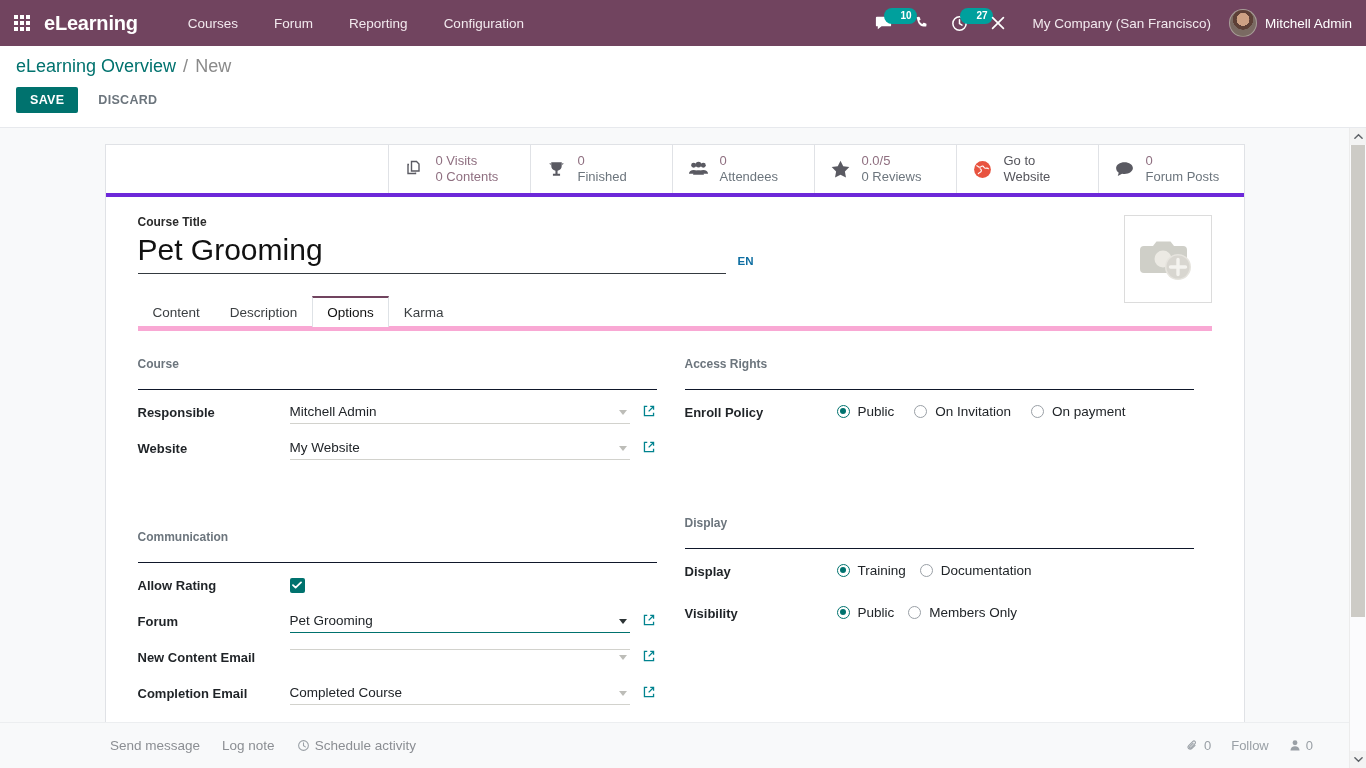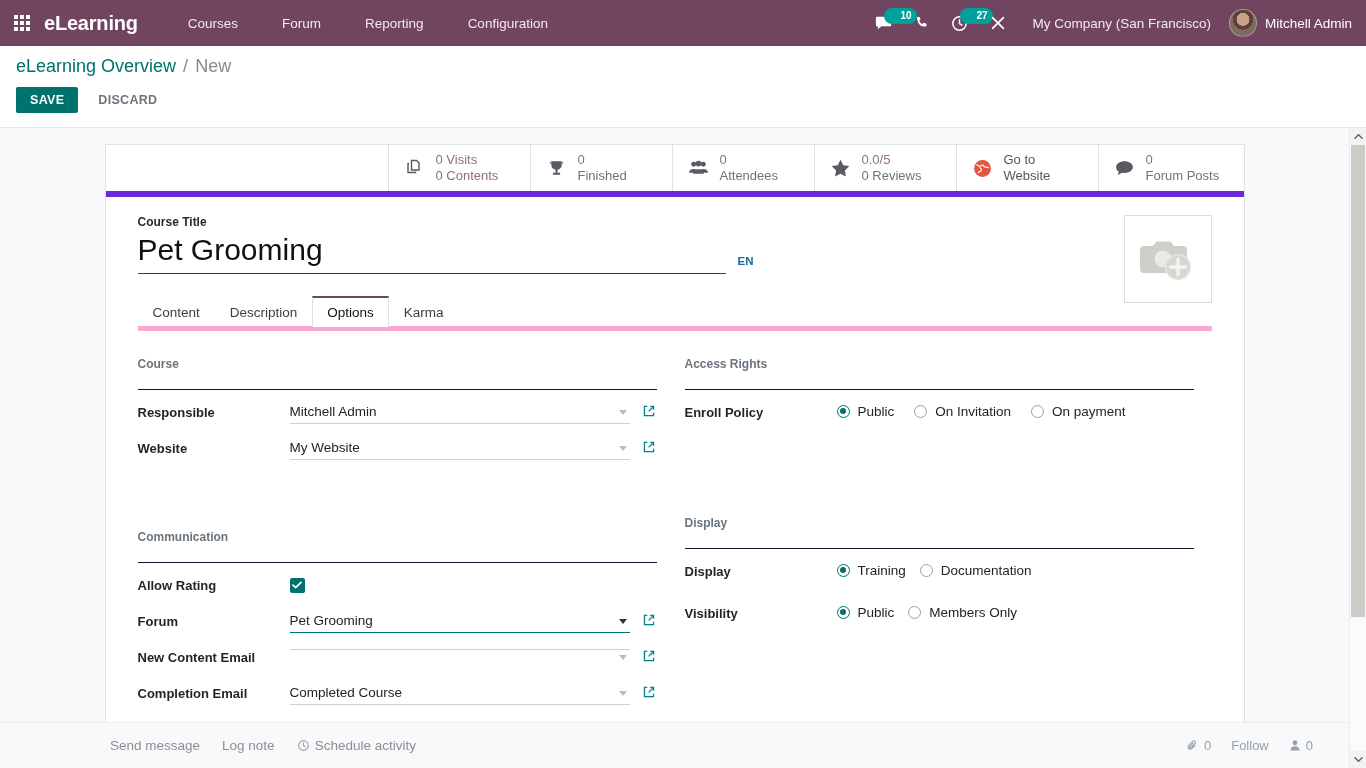--- a/index.html
+++ b/index.html
@@ -34,21 +34,21 @@
   }
   .apps-grid i { display:block; width:4px; height:4px; background:#fff; }
   .brand {
     font-size: 20px;
     font-weight: bold;
     letter-spacing: -0.2px;
     margin-right: 34px;
     cursor: pointer;
     color: #fff;
   }
-  .nav-menu { display: flex; align-items: center; gap: 12px; }
+  .nav-menu { display: flex; align-items: center; gap: 4px; }
   .nav-menu .nav-item {
     padding: 6px 16px;
     font-size: 13.5px;
     color: #f2e9ee;
     cursor: pointer;
     white-space: nowrap;
   }
   .nav-right {
     margin-left: auto;
     display: flex;
@@ -146,21 +146,21 @@
     border: 1px solid #e0e2e6;
     margin: 16px auto 0 auto;
     width: 1140px;
     min-height: 566px;
     position: relative;
   }
 
   
   .stat-bar {
     display: flex;
-    border-bottom: 6px solid #6d28d9;
+    border-bottom: 4px solid #6d28d9;
     height: 52px;
   }
   .stat-spacer { flex: 0 0 283px; border-right: 1px solid #e0e2e6; }
   .stat-btn {
     display: flex;
     align-items: center;
     gap: 9px;
     padding: 0 14px;
     border-right: 1px solid #e0e2e6;
     cursor: pointer;

